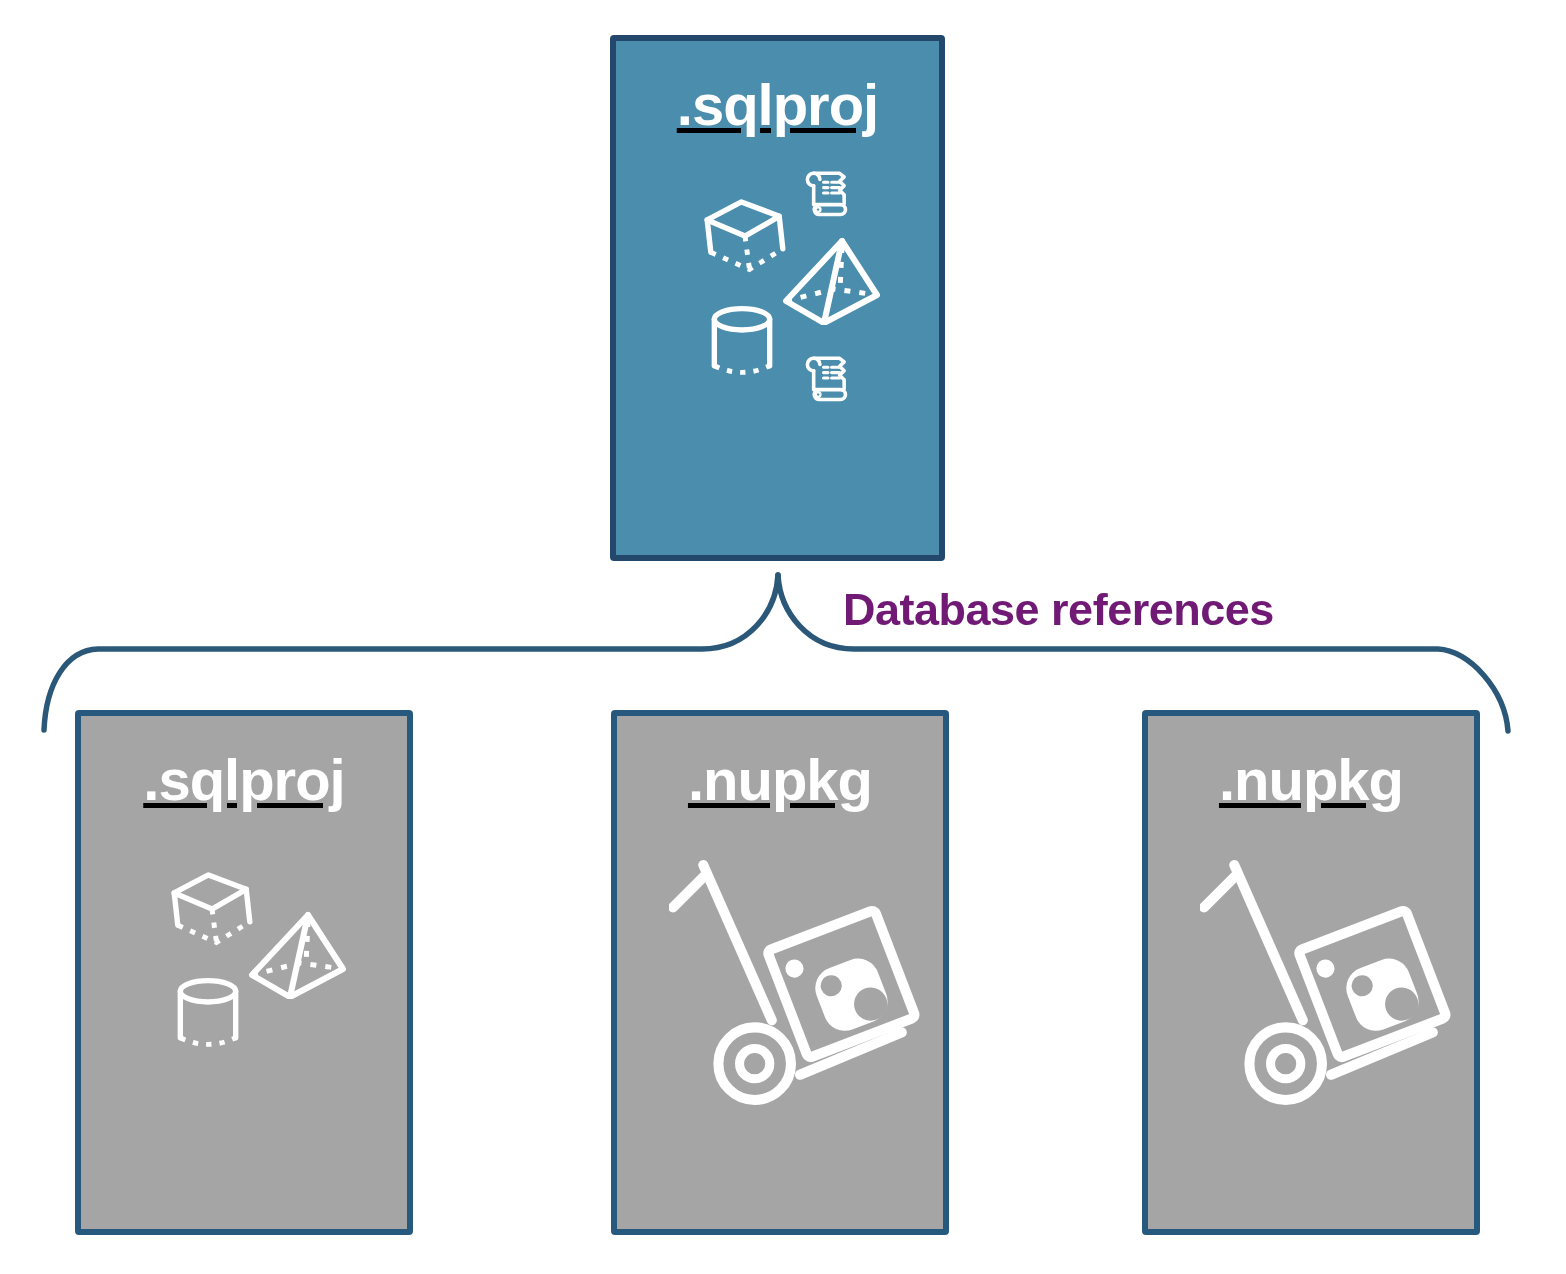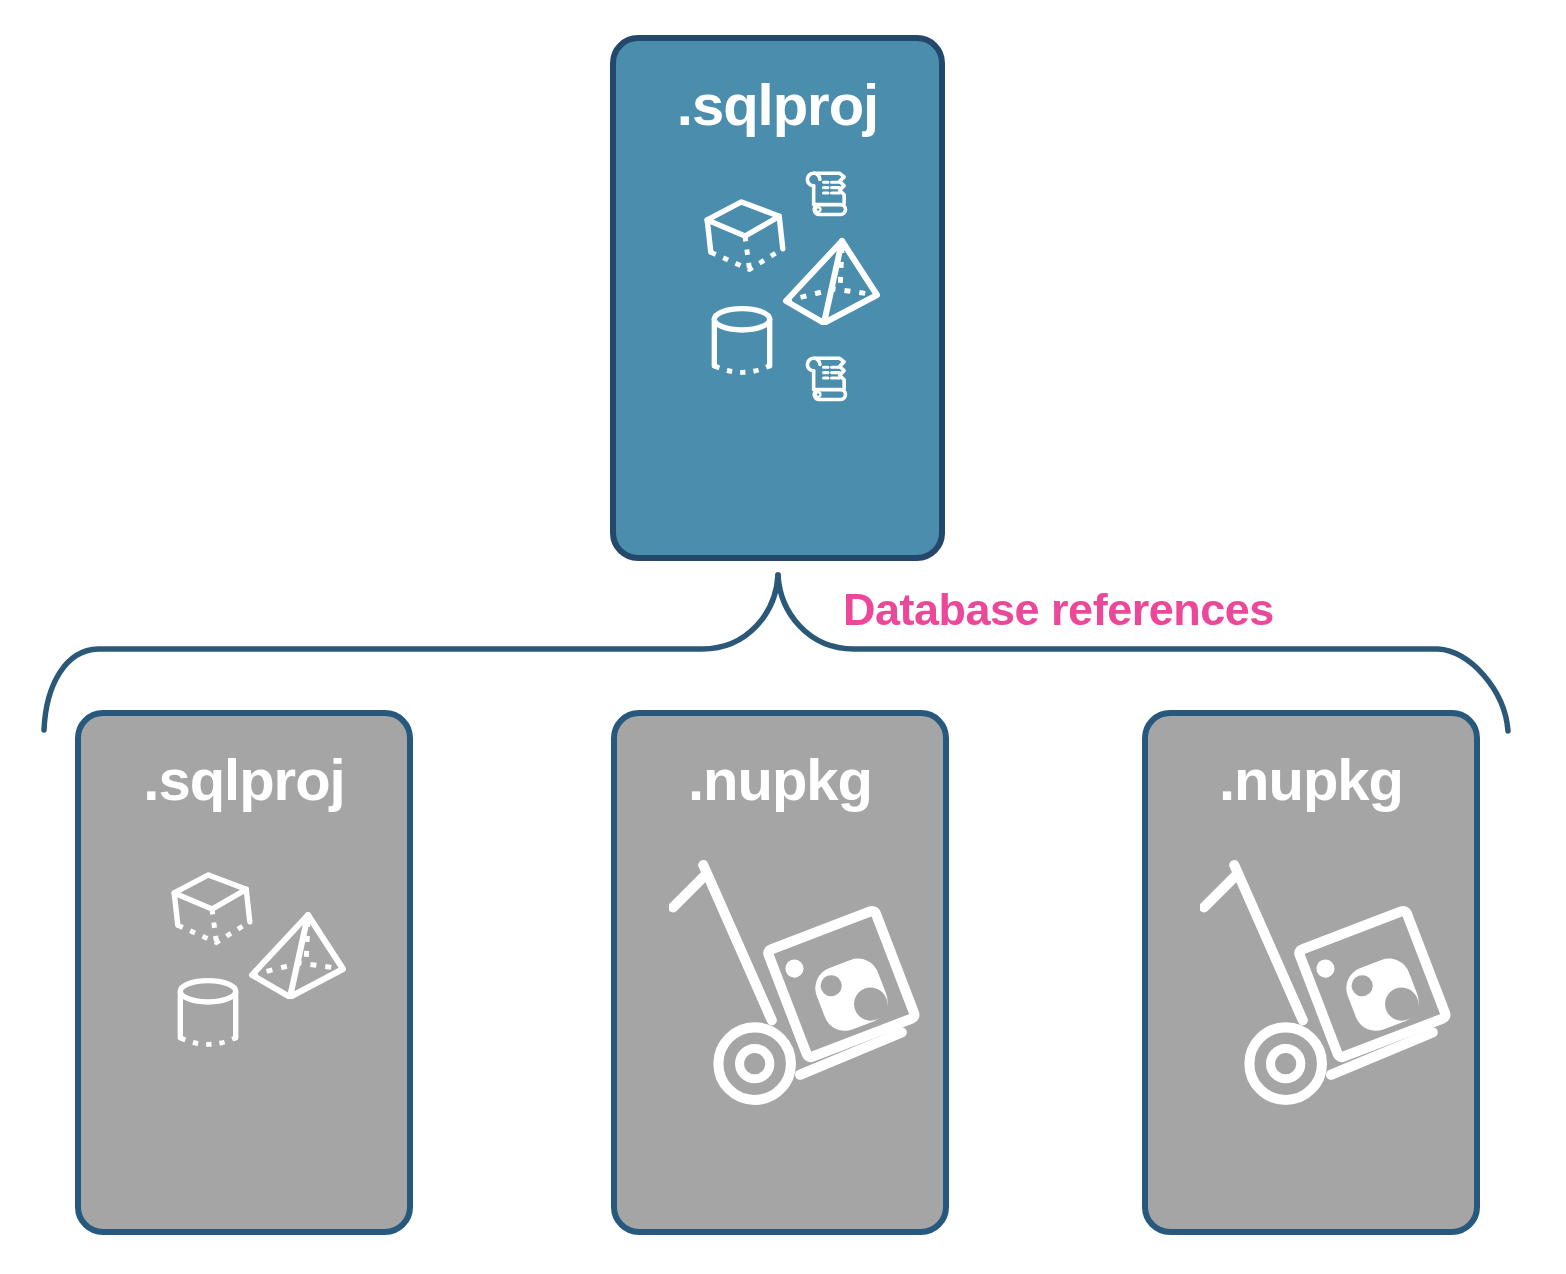--- a/index.html
+++ b/index.html
@@ -1,41 +1,41 @@
 <!DOCTYPE html>
 <html><head>
 <meta charset="utf-8">
 <style>
   html,body{margin:0;padding:0;background:#ffffff;}
   .canvas{
     position:relative;width:1566px;height:1274px;background:#ffffff;
     font-family:"Liberation Sans",sans-serif;overflow:hidden;
   }
   .card{
-    position:absolute;border-radius:28px;box-sizing:border-box;
+    position:absolute;border-radius:4px;box-sizing:border-box;text-decoration:underline;
   }
   .card-root{
     left:610px;top:35px;width:335px;height:526px;
     background:#4a8dad;border:6px solid #24486b;
   }
   .card-ref{
     background:#a5a5a5;border:6px solid #27587e;
     top:710px;width:338px;height:525px;
   }
   .card-ref1{left:75px;}
   .card-ref2{left:611px;}
   .card-ref3{left:1142px;}
   .card-title{
     margin-top:32px;text-align:center;color:#ffffff;
     font-size:58px;font-weight:800;letter-spacing:-1px;line-height:1.1;
   }
   .icon{position:absolute;}
   .edge-label{
     position:absolute;left:843px;top:584px;
-    color:#ec4899;font-size:45px;font-weight:800;letter-spacing:-0.5px;
+    color:#701a75;font-size:45px;font-weight:800;letter-spacing:-0.5px;
     white-space:nowrap;
   }
   .brace-layer{position:absolute;left:0;top:0;pointer-events:none;}
 </style>
 </head>
 <body>
 
 <div class="canvas">
 
   <svg class="brace-layer" width="1566" height="1274" viewBox="0 0 1566 1274">

